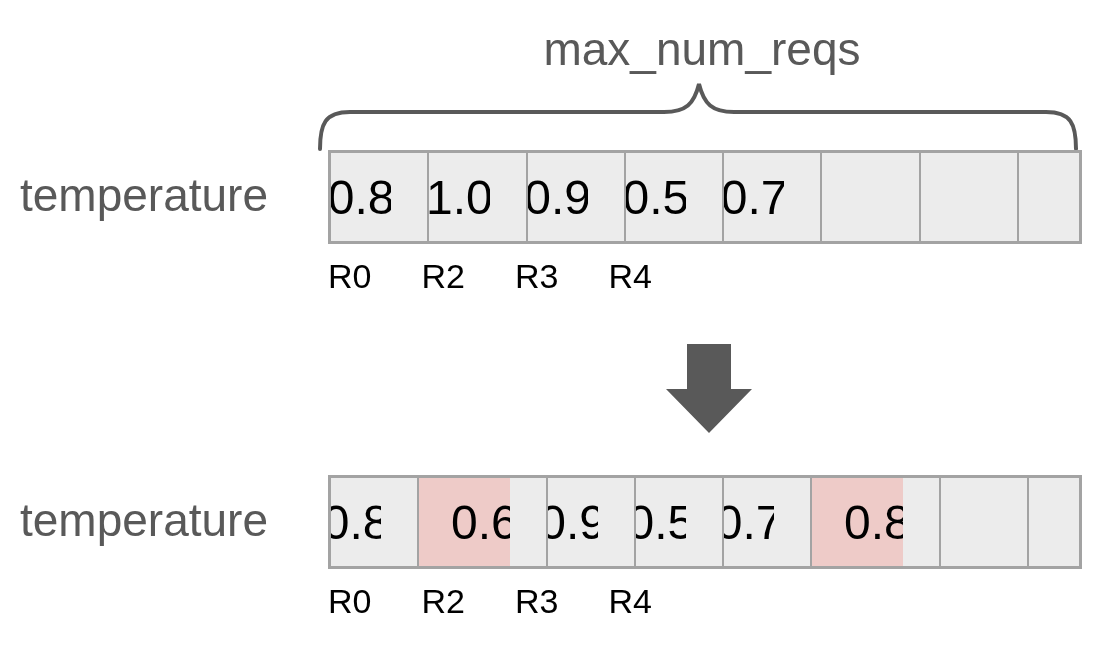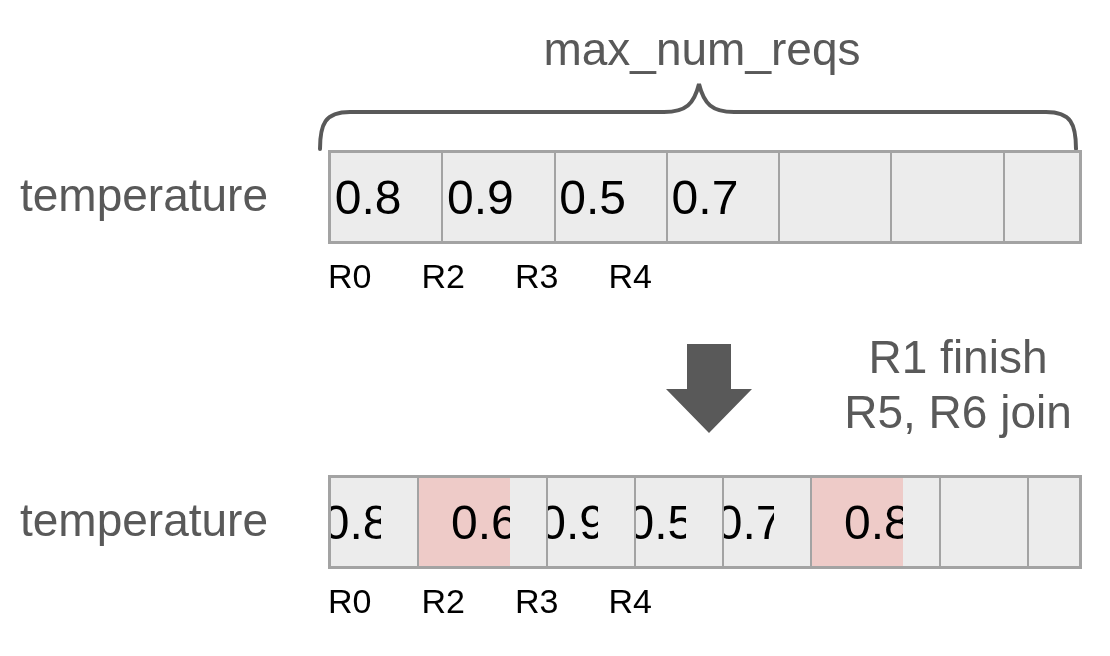--- a/index.html
+++ b/index.html
@@ -108,39 +108,36 @@
 
   <svg class="svg-overlay" viewBox="0 0 1110 656">
     <path class="brace-path" d="M 320 149 C 320 124, 325 112, 350 112 L 664 112 C 686 112, 694 104, 699 84 C 704 104, 712 112, 734 112 L 1046 112 C 1071 112, 1076 124, 1076 149"></path>
     <polygon class="arrow-shape" points="687,344 731,344 731,389 752,389 709,433 666,389 687,389"></polygon>
   </svg>
 
   <div class="gray-label temp-label-1">temperature</div>
 
   <div class="cell-row cell-row-1">
       <div class="cell">0.8</div>
+      <div class="cell">1.0</div>
       <div class="cell">0.9</div>
       <div class="cell">0.5</div>
       <div class="cell">0.7</div>
       <div class="cell"></div>
       <div class="cell"></div>
       <div class="cell"></div>
     </div>
 
   <div class="req-label-row req-label-row-1">
       <div class="req-label">R0</div>
       <div class="req-label">R2</div>
       <div class="req-label">R3</div>
       <div class="req-label">R4</div>
     </div>
 
-  <div class="transition-caption">
-    <div>R1 finish</div>
-    <div>R5, R6 join</div>
-  </div>
 
   <div class="gray-label temp-label-2">temperature</div>
 
   <div class="cell-row cell-row-2">
       <div class="cell">0.8</div>
       <div class="cell highlight">0.6</div>
       <div class="cell">0.9</div>
       <div class="cell">0.5</div>
       <div class="cell">0.7</div>
       <div class="cell highlight">0.8</div>

